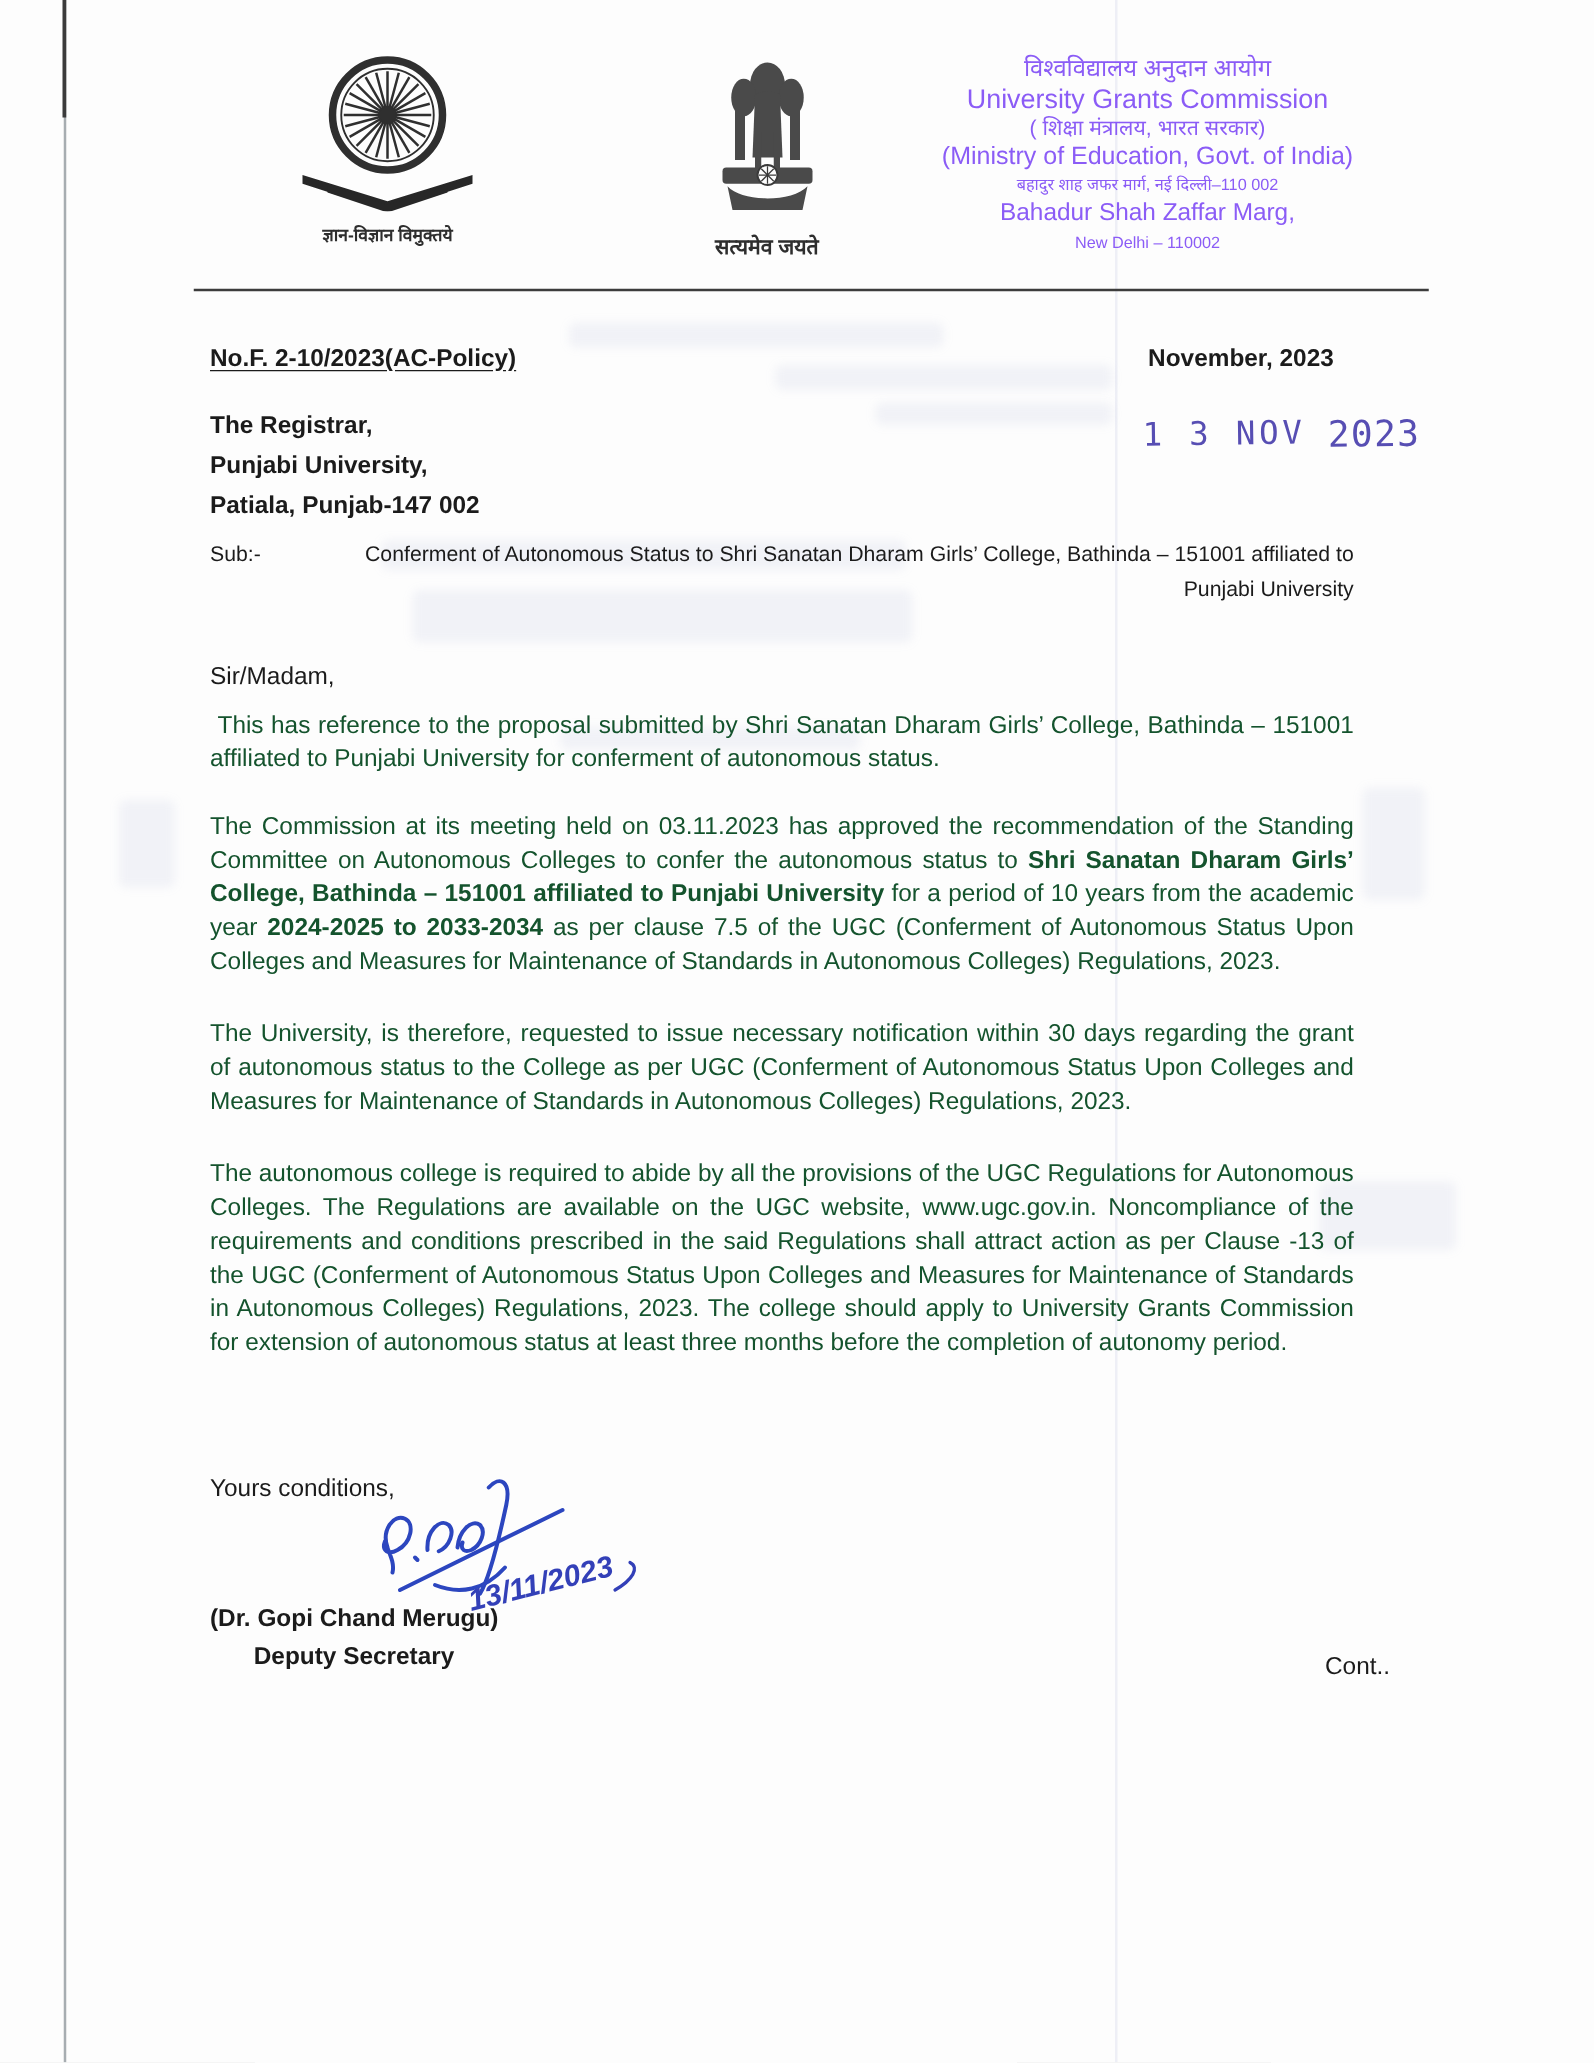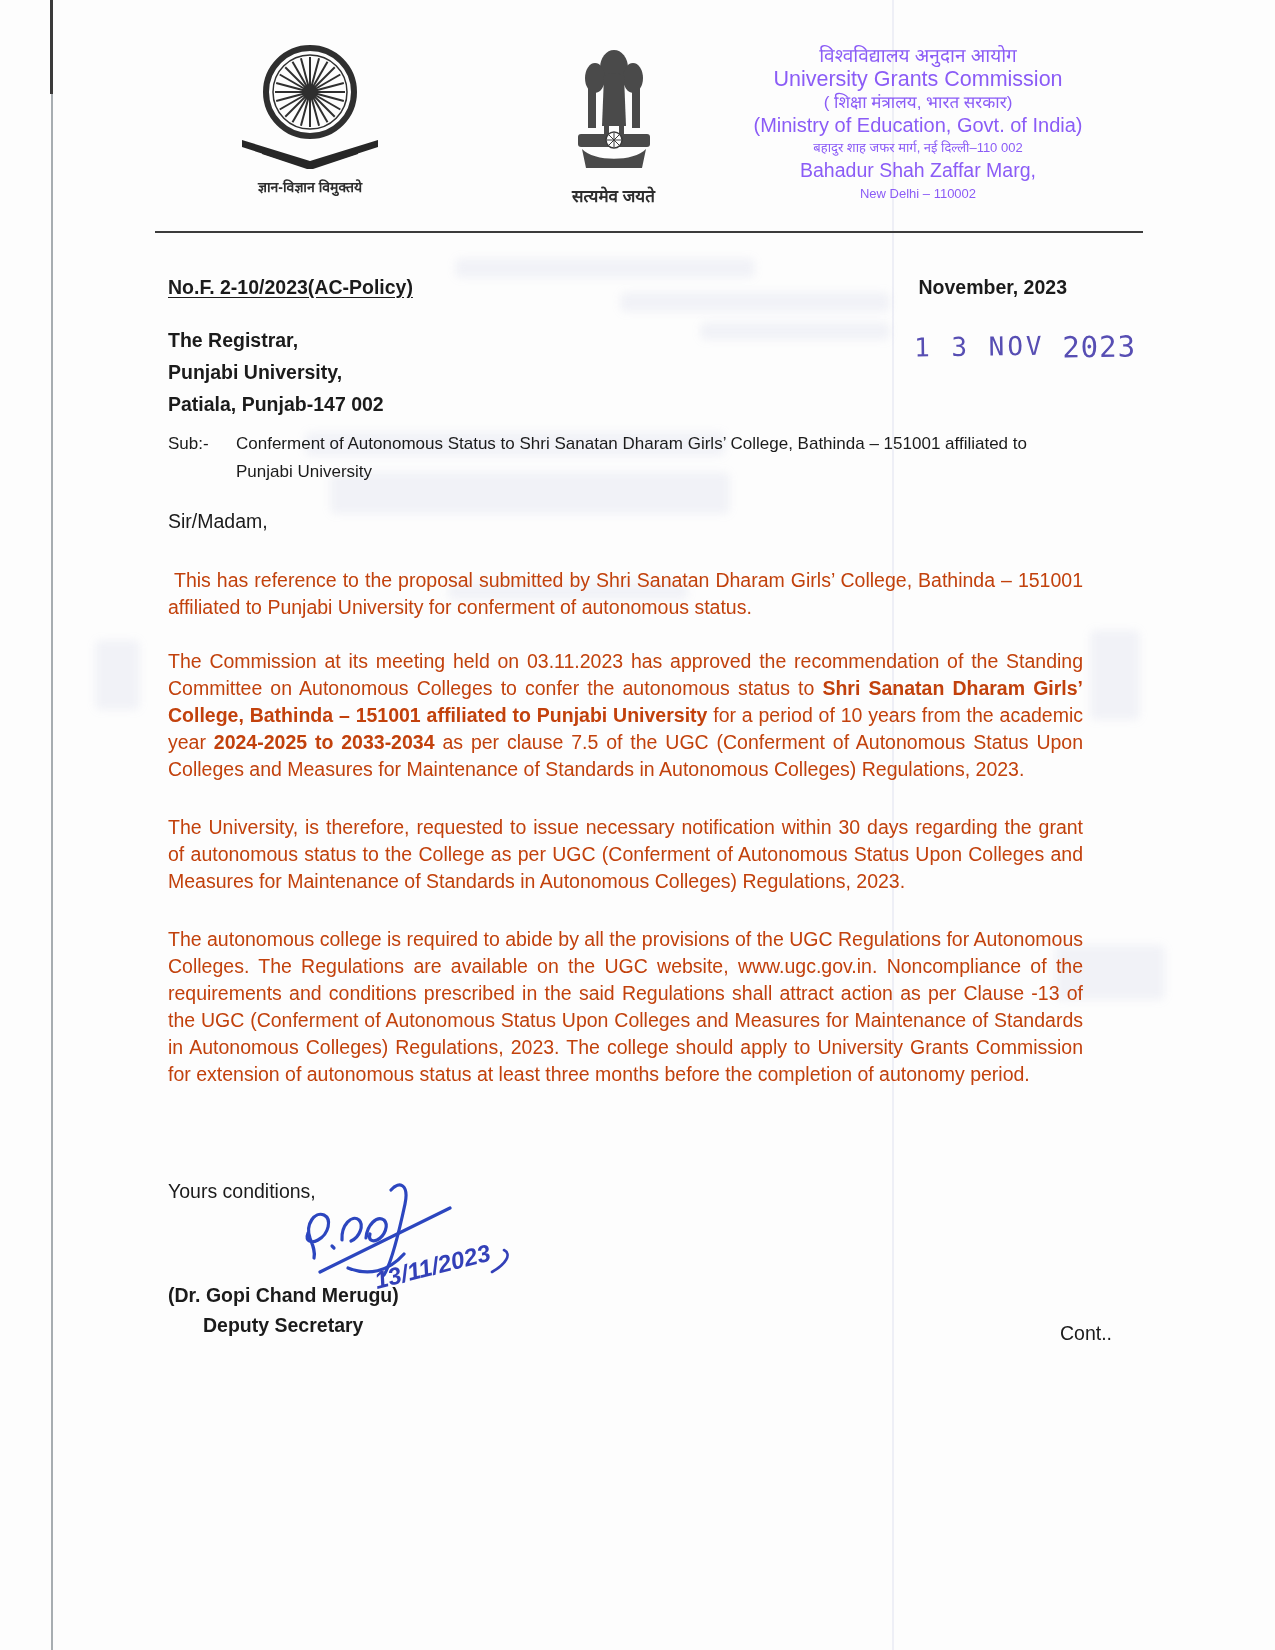--- a/index.html
+++ b/index.html
@@ -40,26 +40,26 @@
 
   
   .stamp { position:absolute; left:914px; top:328px; color:#4b41ae; opacity:0.93;
            font-family:"DejaVu Sans Mono", monospace; transform:rotate(-0.8deg); white-space:nowrap; }
   .stamp-a { font-size:26px; letter-spacing:3px; }
   .stamp-b { font-size:29px; letter-spacing:1px; position:relative; top:3px; margin-left:8px; }
 
   
   .subject { position:absolute; left:168px; top:430px; width:915px; display:flex; font-size:17px; line-height:28px; }
   .subject-label { flex:0 0 68px; }
-  .subject-text { flex:1; }
-  .salutation { position:absolute; left:168px; top:510px; font-size:19.5px; }
+  .subject-text { flex:1;text-align:right; }
+  .salutation { position:absolute; left:168px; top:530px; font-size:19.5px; }
 
   
   .body { position:absolute; left:168px; top:567px; width:915px; font-size:19.5px; line-height:27px;
-          text-align:justify; color:#c2410c; }
+          text-align:justify; color:#14532d; }
   .body p.p1 { text-indent:6px; }
   .body p.p2 { margin-top:27px; }
   .body p.p3 { margin-top:31px; }
   .body p.p4 { margin-top:31px; }
   .body strong { font-weight:bold; }
 
   
   .valediction { position:absolute; left:168px; top:1180px; font-size:19.5px; }
   .signature { position:absolute; left:278px; top:1178px; }
   .signer-name { position:absolute; left:168px; top:1284px; font-size:19.5px; font-weight:bold; }

